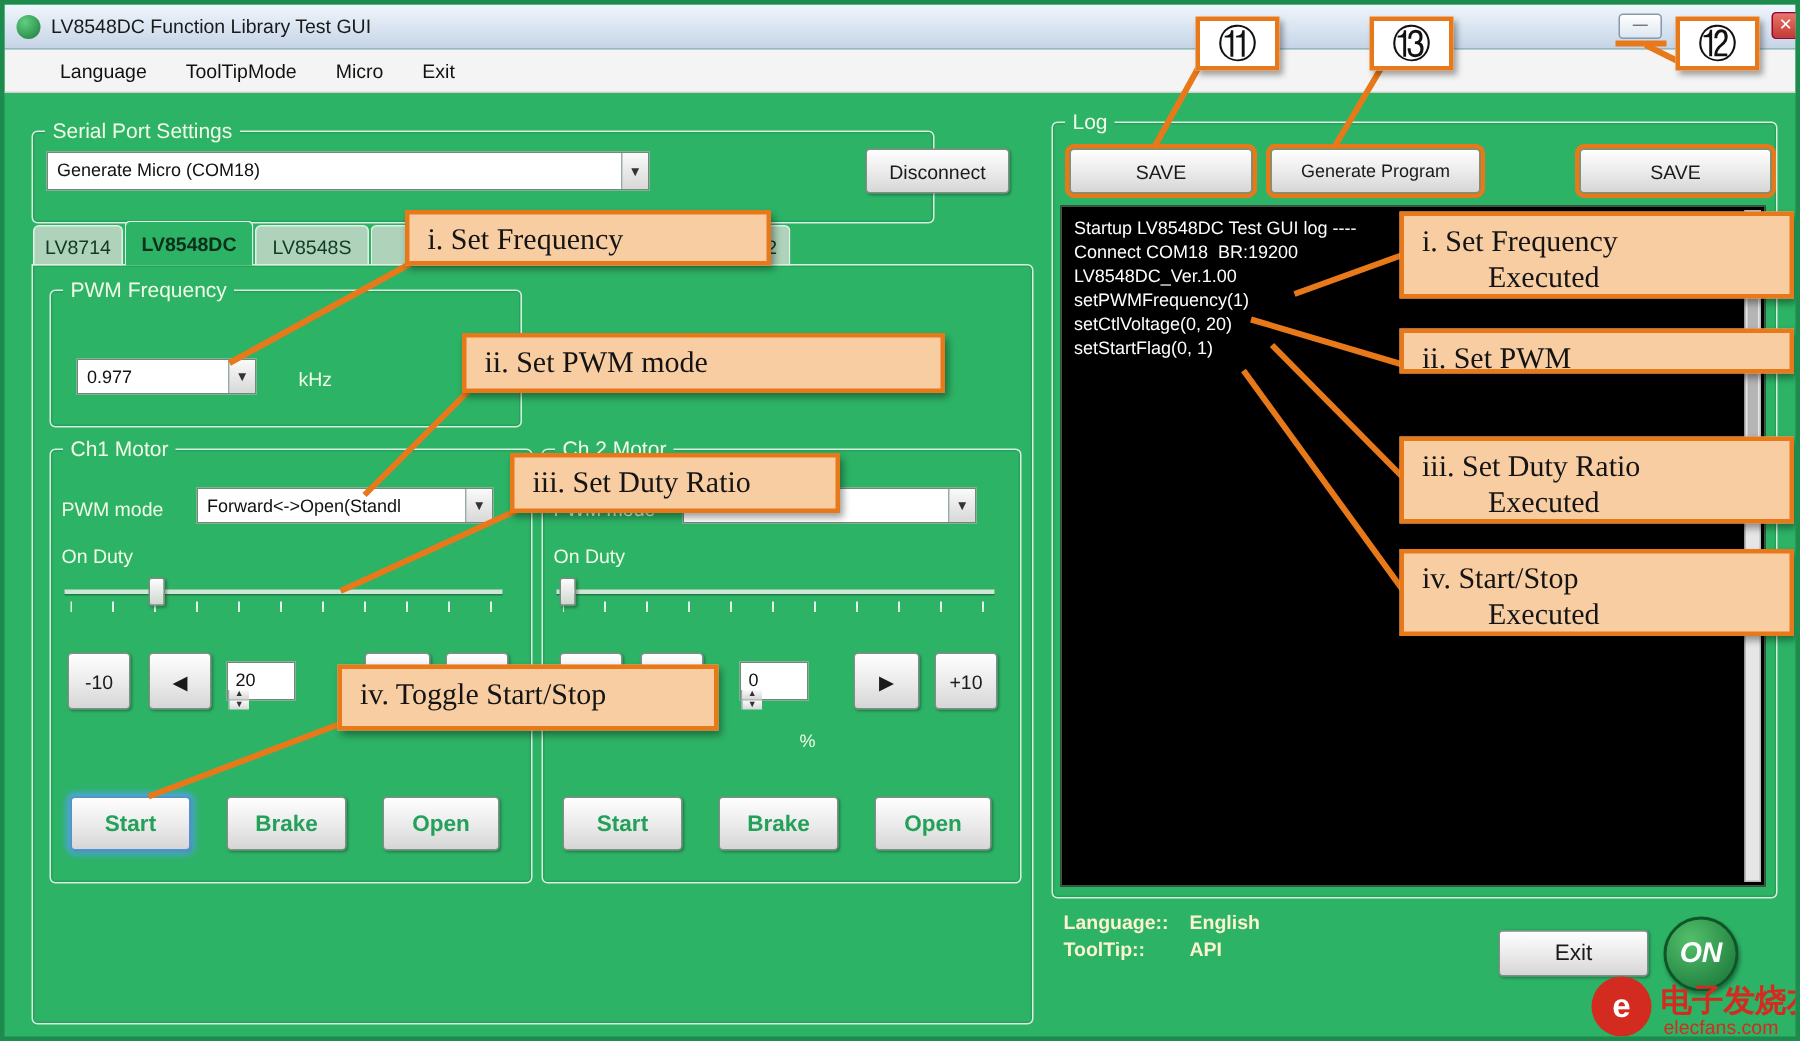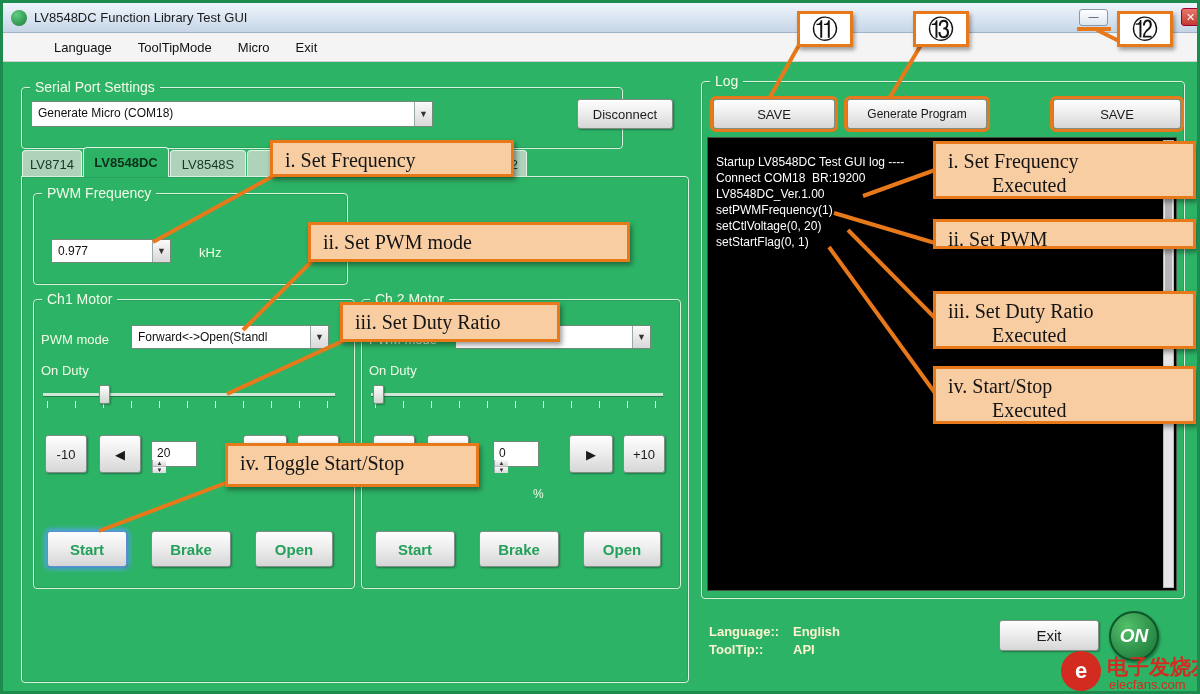--- a/index.html
+++ b/index.html
@@ -12,21 +12,21 @@
     display:flex; align-items:center; padding:0 8px; }
   .title-icon { width:16px; height:16px; border-radius:50%; background:radial-gradient(circle at 35% 30%, #5fcf7f, #1c7a3c); margin-right:7px; }
   .title-text { font-size:13px; color:#1a1a1a; }
   .win-btn-min { position:absolute; left:1076px; top:6px; width:29px; height:17px; border:1px solid #8899aa;
     border-radius:3px; background:linear-gradient(#ffffff,#dde6f0); font-size:10px; line-height:14px; text-align:center; color:#445; }
   .win-btn-close { position:absolute; left:1178px; top:5px; width:19px; height:18px; border:1px solid #903; border-radius:3px;
     background:linear-gradient(#e8756b,#c23a32); color:#fff; font-size:11px; text-align:center; line-height:16px; }
 
   
   .menubar { position:absolute; left:0; top:30px; width:100%; height:29px; background:#f4f4f4;
-    border-bottom:1px solid #d0d0d0; display:flex; align-items:center; padding-left:38px; gap:0; }
+    border-bottom:1px solid #d0d0d0; display:flex; align-items:center; padding-left:24px; gap:0; }
   .menu-item { font-size:13px; color:#111; padding:5px 13px; }
 
   
   .gb { position:absolute; border:1px solid #d9efe0; border-radius:4px; box-shadow:inset 0 0 0 1px rgba(0,70,30,.15); }
   .gb-title { position:absolute; top:-9px; left:8px; background:#2db366; padding:0 5px; color:#f2fbe8; font-size:14px; white-space:nowrap; }
 
   .label { position:absolute; color:#f2fbe8; font-size:13px; white-space:nowrap; }
 
   
   .combo { position:absolute; background:#fff; border:1px solid #6f8a78; display:flex; align-items:stretch; }
@@ -57,36 +57,36 @@
 
   
   .spinner { position:absolute; background:#fff; border:1px solid #6f8a78; display:flex;flex-direction:column; }
   .spin-val { flex:1; font-size:12px; color:#111; padding:4px 0 0 5px; }
   .spin-btns { width:14px; display:flex; flex-direction:column; border-left:1px solid #9aa; }
   .spin-up,.spin-down { flex:1; background:linear-gradient(#fafafa,#d8d8d8); font-size:6px; color:#333;
     display:flex; align-items:center; justify-content:center; }
   .spin-up { border-bottom:1px solid #bbb; }
 
   
-  .logbox { position:absolute; background:#000; border:1px solid #454; padding:16px 8px; overflow:hidden; }
+  .logbox { position:absolute; background:#000; border:1px solid #454; padding:6px 8px; overflow:hidden; }
   .log-line { color:#fff; font-size:12px; line-height:16px; white-space:pre; }
   .vscroll { position:absolute; top:2px; bottom:2px; width:11px; background:#e6e6e6; border:1px solid #bbb; }
   .vthumb { position:absolute; left:1px; right:1px; top:1px; height:38%; background:#b5b5b5; }
 
   
   .badge { position:absolute; z-index:60; background:#fff; border:3px solid #e8791a; display:flex; align-items:center;
     justify-content:center; font-size:26px; color:#111; box-shadow:2px 3px 4px rgba(0,0,0,.35); }
   .callout { position:absolute; z-index:60; background:#f8cda2; border:3px solid #e8791a; color:#141414;
     font-family:"Liberation Serif", serif; font-size:20px; padding:5px 8px 0 12px; box-shadow:2px 3px 5px rgba(0,0,0,.4);
     line-height:24px; white-space:nowrap; }
   .callout .l2 { margin-left:44px; }
   .ann-svg { position:absolute; left:0; top:0; z-index:50; pointer-events:none; }
 
   
-  .status { position:absolute; color:#fcf3cf; font-size:13px; font-weight:bold;margin-top:17px; }
+  .status { position:absolute; color:#fcf3cf; font-size:13px; font-weight:bold; }
   .onlogo { position:absolute; width:50px; height:50px; border-radius:50%;
     background:radial-gradient(circle at 35% 30%, #52c06a, #157034); border:2px solid #0e5527;
     display:flex; align-items:center; justify-content:center; color:#fff; font-weight:bold; font-size:19px; font-style:italic;
     box-shadow:1px 2px 3px rgba(0,0,0,.4); }
   .wm { position:absolute; z-index:70; }
   .wm-circle { position:absolute; width:40px; height:40px; border-radius:50%; background:#d42b20; color:#fff;
     display:flex; align-items:center; justify-content:center; font-size:22px; font-weight:bold; }
   .wm-brand { position:absolute; color:#d42b20; font-weight:bold; font-size:21px; white-space:nowrap; }
   .wm-site { position:absolute; color:#d42b20; font-size:13px; }
 </style>

